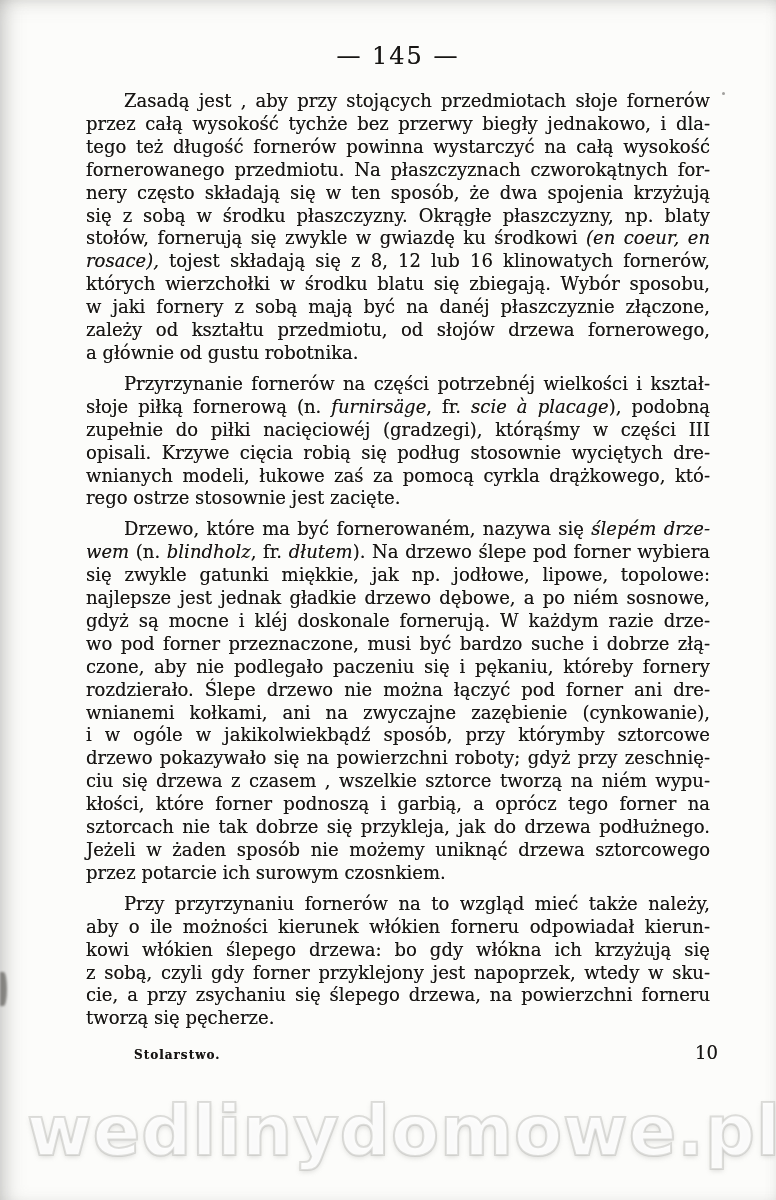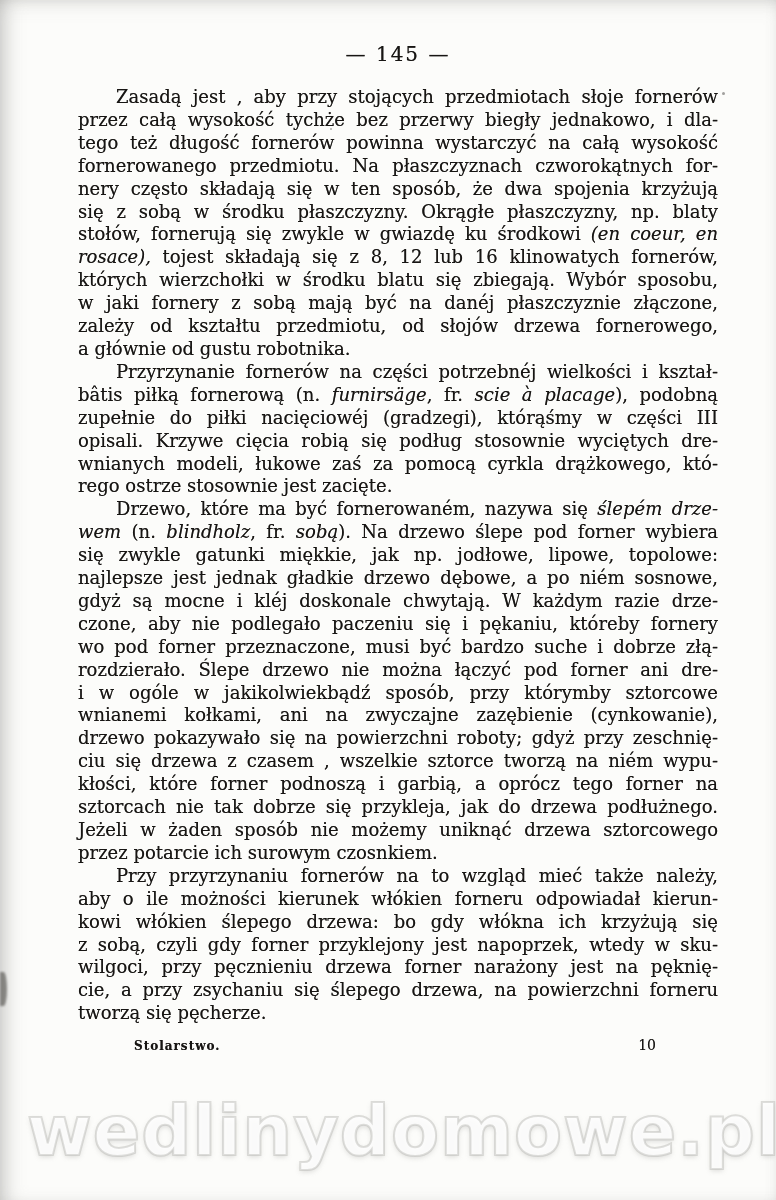--- a/index.html
+++ b/index.html
@@ -18,33 +18,33 @@
       inset 14px 0 22px -12px rgba(110,110,108,0.45),
       inset 0 12px 24px -16px rgba(120,120,118,0.35),
       inset -6px 0 14px -10px rgba(140,140,138,0.25);
     color:#171513;
   }
   .page-number-head{
     padding-top:42px;
     margin-left:78px;
     width:640px;
     text-align:center;
-    font-size:20px;
+    font-size:24px;
     letter-spacing:2px;
     margin-bottom:20px;
     text-shadow:0 0 0.5px rgba(20,18,16,0.65);
   }
   .text-col{
     margin-left:78px;
     width:640px;
     font-size:18px;
     line-height:22.9px;
     text-shadow:0 0 0.5px rgba(20,18,16,0.6);
   }
-  .para{margin:0;}
+  .para{margin:8px;}
   .line{
     text-align:justify;
     text-align-last:justify;
   }
   .line.first{text-indent:38px;}
   .line.last{text-align-last:left;}
   .it{font-style:italic;}
   .footer-row{
     margin-left:78px;
     width:640px;
@@ -56,22 +56,21 @@
     box-sizing:border-box;
   }
   .footer-signature{
     margin-left:56px;
     font-size:12px;
     font-weight:700;
     letter-spacing:1px;
     text-shadow:0 0 0.4px rgba(20,18,16,0.6);
   }
   .footer-sheet{
-    margin-right:62px;
-    font-size:14px;
+    font-size:18px;
     text-shadow:0 0 0.5px rgba(20,18,16,0.6);
   }
   .watermark{
     position:absolute;
     left:16px;bottom:28px;
     width:776px;
     text-align:center;
     font-family:"DejaVu Sans", sans-serif;
     font-weight:700;
     font-size:70px;
@@ -110,50 +109,49 @@
         <div class="line"><span>się z sobą w środku płaszczyzny. Okrągłe płaszczyzny, np. blaty</span></div>
         <div class="line"><span>stołów, fornerują się zwykle w gwiazdę ku środkowi </span><span class="it">(en coeur, en</span></div>
         <div class="line"><span class="it">rosace),</span><span> tojest składają się z 8, 12 lub 16 klinowatych fornerów,</span></div>
         <div class="line"><span>których wierzchołki w środku blatu się zbiegają. Wybór sposobu,</span></div>
         <div class="line"><span>w jaki fornery z sobą mają być na danéj płaszczyznie złączone,</span></div>
         <div class="line"><span>zależy od kształtu przedmiotu, od słojów drzewa fornerowego,</span></div>
         <div class="line last"><span>a głównie od gustu robotnika.</span></div>
       </div>
       <div class="para">
         <div class="line first"><span>Przyrzynanie fornerów na części potrzebnéj wielkości i kształ-</span></div>
-        <div class="line"><span>bâtis piłką fornerową (n. </span><span class="it">furnirsäge</span><span>, fr. </span><span class="it">scie à placage</span><span>), podobną</span></div>
+        <div class="line"><span>słoje piłką fornerową (n. </span><span class="it">furnirsäge</span><span>, fr. </span><span class="it">scie à placage</span><span>), podobną</span></div>
         <div class="line"><span>zupełnie do piłki nacięciowéj (gradzegi), którąśmy w części III</span></div>
         <div class="line"><span>opisali. Krzywe cięcia robią się podług stosownie wyciętych dre-</span></div>
         <div class="line"><span>wnianych modeli, łukowe zaś za pomocą cyrkla drążkowego, któ-</span></div>
         <div class="line last"><span>rego ostrze stosownie jest zacięte.</span></div>
       </div>
       <div class="para">
         <div class="line first"><span>Drzewo, które ma być fornerowaném, nazywa się </span><span class="it">ślepém drze-</span></div>
-        <div class="line"><span class="it">wem</span><span> (n. </span><span class="it">blindholz</span><span>, fr. </span><span class="it">sobą</span><span>). Na drzewo ślepe pod forner wybiera</span></div>
+        <div class="line"><span class="it">wem</span><span> (n. </span><span class="it">blindholz</span><span>, fr. </span><span class="it">dłutem</span><span>). Na drzewo ślepe pod forner wybiera</span></div>
         <div class="line"><span>się zwykle gatunki miękkie, jak np. jodłowe, lipowe, topolowe:</span></div>
         <div class="line"><span>najlepsze jest jednak gładkie drzewo dębowe, a po niém sosnowe,</span></div>
-        <div class="line"><span>gdyż są mocne i kléj doskonale chwytają. W każdym razie drze-</span></div>
+        <div class="line"><span>gdyż są mocne i kléj doskonale fornerują. W każdym razie drze-</span></div>
+        <div class="line"><span>wo pod forner przeznaczone, musi być bardzo suche i dobrze złą-</span></div>
         <div class="line"><span>czone, aby nie podlegało paczeniu się i pękaniu, któreby fornery</span></div>
-        <div class="line"><span>wo pod forner przeznaczone, musi być bardzo suche i dobrze złą-</span></div>
         <div class="line"><span>rozdzierało. Ślepe drzewo nie można łączyć pod forner ani dre-</span></div>
+        <div class="line"><span>wnianemi kołkami, ani na zwyczajne zazębienie (cynkowanie),</span></div>
         <div class="line"><span>i w ogóle w jakikolwiekbądź sposób, przy którymby sztorcowe</span></div>
-        <div class="line"><span>wnianemi kołkami, ani na zwyczajne zazębienie (cynkowanie),</span></div>
         <div class="line"><span>drzewo pokazywało się na powierzchni roboty; gdyż przy zeschnię-</span></div>
         <div class="line"><span>ciu się drzewa z czasem , wszelkie sztorce tworzą na niém wypu-</span></div>
         <div class="line"><span>kłości, które forner podnoszą i garbią, a oprócz tego forner na</span></div>
         <div class="line"><span>sztorcach nie tak dobrze się przykleja, jak do drzewa podłużnego.</span></div>
         <div class="line"><span>Jeżeli w żaden sposób nie możemy uniknąć drzewa sztorcowego</span></div>
         <div class="line last"><span>przez potarcie ich surowym czosnkiem.</span></div>
       </div>
       <div class="para">
         <div class="line first"><span>Przy przyrzynaniu fornerów na to wzgląd mieć także należy,</span></div>
         <div class="line"><span>aby o ile możności kierunek włókien forneru odpowiadał kierun-</span></div>
         <div class="line"><span>kowi włókien ślepego drzewa: bo gdy włókna ich krzyżują się</span></div>
         <div class="line"><span>z sobą, czyli gdy forner przyklejony jest napoprzek, wtedy w sku-</span></div>
-        <div class="line"><span>wilgoci, przy pęcznieniu drzewa forner narażony jest na pęknię-</span></div>
         <div class="line"><span>cie, a przy zsychaniu się ślepego drzewa, na powierzchni forneru</span></div>
         <div class="line last"><span>tworzą się pęcherze.</span></div>
       </div>
     </div>
 
   <div class="footer-row">
     <span class="footer-signature">Stolarstwo.</span>
     <span class="footer-sheet">10</span>
   </div>
 

